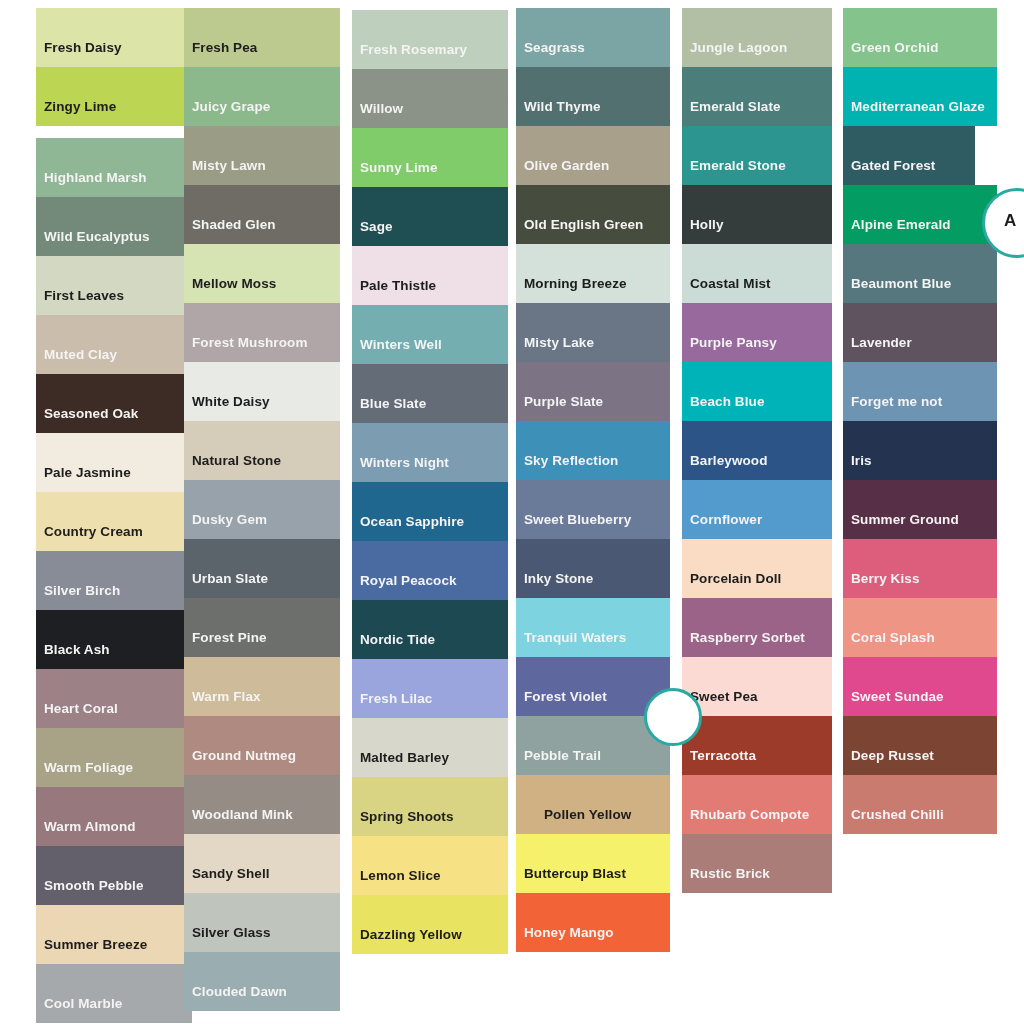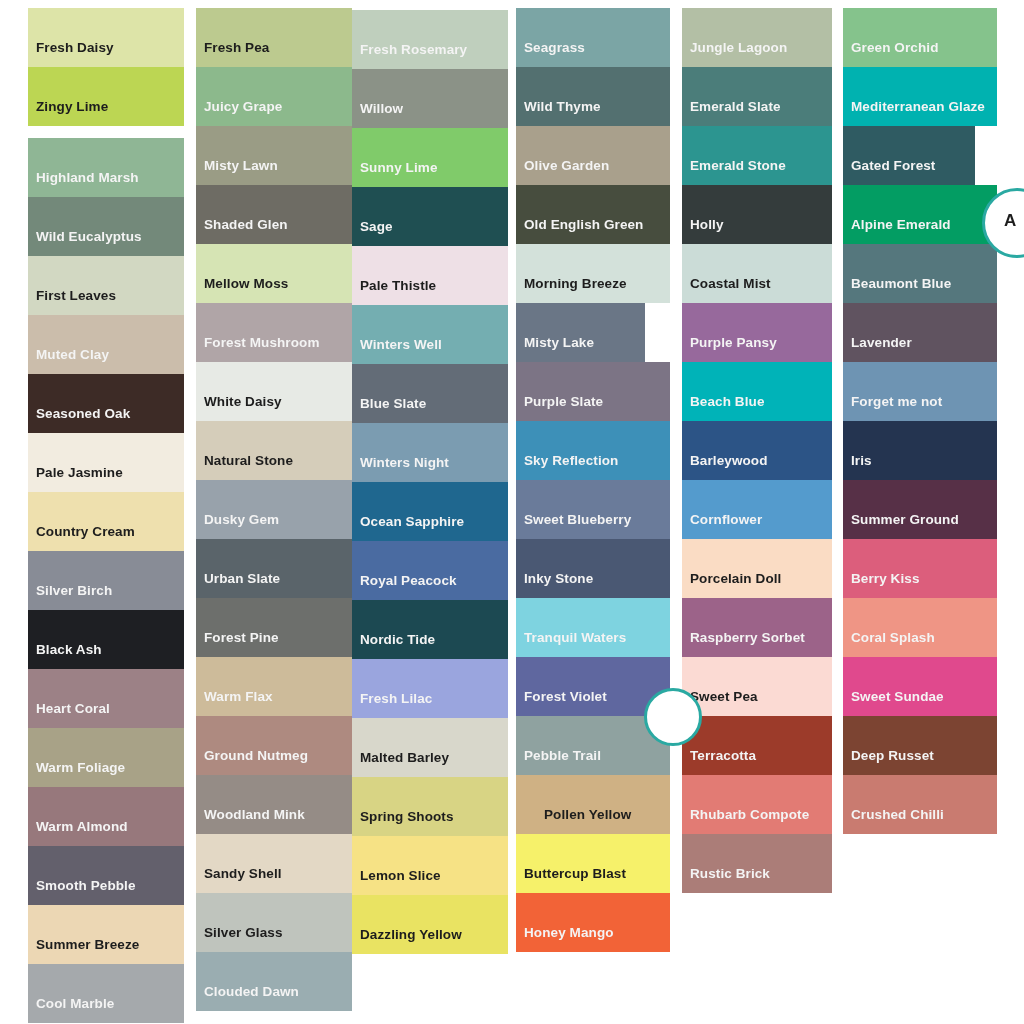--- a/index.html
+++ b/index.html
@@ -69,21 +69,21 @@
   #arc-mid {
     width: 52px; height: 52px;
     left: 644px; top: 688px;
   }
 </style>
 </head>
 <body>
 
 <div id="palette-board">
 
-  <div class="swatch-column" style="left: 28px; top: 8px; width: 156px;">
+  <div class="swatch-column" style="left: 36px; top: 8px; width: 156px;">
       <div class="swatch" style="background: rgb(221, 228, 168); height: 59px; width: 156px; margin-bottom: 0px;">
         <span class="swatch-label label-dark">Fresh Daisy</span>
       </div>
       <div class="swatch" style="background: rgb(188, 214, 83); height: 59px; width: 156px; margin-bottom: 12px;">
         <span class="swatch-label label-dark">Zingy Lime</span>
       </div>
       <div class="swatch" style="background: rgb(143, 182, 149); height: 59px; width: 156px; margin-bottom: 0px;">
         <span class="swatch-label label-light">Highland Marsh</span>
       </div>
       <div class="swatch" style="background: rgb(115, 137, 122); height: 59px; width: 156px; margin-bottom: 0px;">
@@ -122,21 +122,21 @@
       <div class="swatch" style="background: rgb(99, 96, 108); height: 59px; width: 156px; margin-bottom: 0px;">
         <span class="swatch-label label-light">Smooth Pebble</span>
       </div>
       <div class="swatch" style="background: rgb(236, 215, 180); height: 59px; width: 156px; margin-bottom: 0px;">
         <span class="swatch-label label-dark">Summer Breeze</span>
       </div>
       <div class="swatch" style="background: rgb(165, 169, 172); height: 59px; width: 156px; margin-bottom: 0px;">
         <span class="swatch-label label-light">Cool Marble</span>
       </div>
     </div>
-    <div class="swatch-column" style="left: 196px; top: 8px; width: 180px;">
+    <div class="swatch-column" style="left: 184px; top: 8px; width: 180px;">
       <div class="swatch" style="background: rgb(188, 202, 143); height: 59px; width: 156px; margin-bottom: 0px;">
         <span class="swatch-label label-dark">Fresh Pea</span>
       </div>
       <div class="swatch" style="background: rgb(140, 185, 140); height: 59px; width: 156px; margin-bottom: 0px;">
         <span class="swatch-label label-light">Juicy Grape</span>
       </div>
       <div class="swatch" style="background: rgb(154, 156, 133); height: 59px; width: 156px; margin-bottom: 0px;">
         <span class="swatch-label label-light">Misty Lawn</span>
       </div>
       <div class="swatch" style="background: rgb(110, 108, 100); height: 59px; width: 156px; margin-bottom: 0px;">
@@ -241,21 +241,21 @@
       </div>
       <div class="swatch" style="background: rgb(169, 160, 140); height: 59px; width: 154px; margin-bottom: 0px;">
         <span class="swatch-label label-light">Olive Garden</span>
       </div>
       <div class="swatch" style="background: rgb(71, 77, 62); height: 59px; width: 154px; margin-bottom: 0px;">
         <span class="swatch-label label-light">Old English Green</span>
       </div>
       <div class="swatch" style="background: rgb(211, 225, 218); height: 59px; width: 154px; margin-bottom: 0px;">
         <span class="swatch-label label-dark">Morning Breeze</span>
       </div>
-      <div class="swatch" style="background: rgb(106, 118, 134); height: 59px; width: 129px; margin-bottom: 0px;">
+      <div class="swatch" style="background: rgb(106, 118, 134); height: 59px; width: 154px; margin-bottom: 0px;">
         <span class="swatch-label label-light">Misty Lake</span>
       </div>
       <div class="swatch" style="background: rgb(124, 116, 133); height: 59px; width: 154px; margin-bottom: 0px;">
         <span class="swatch-label label-light">Purple Slate</span>
       </div>
       <div class="swatch" style="background: rgb(61, 144, 184); height: 59px; width: 154px; margin-bottom: 0px;">
         <span class="swatch-label label-light">Sky Reflection</span>
       </div>
       <div class="swatch" style="background: rgb(106, 123, 154); height: 59px; width: 154px; margin-bottom: 0px;">
         <span class="swatch-label label-light">Sweet Blueberry</span>

